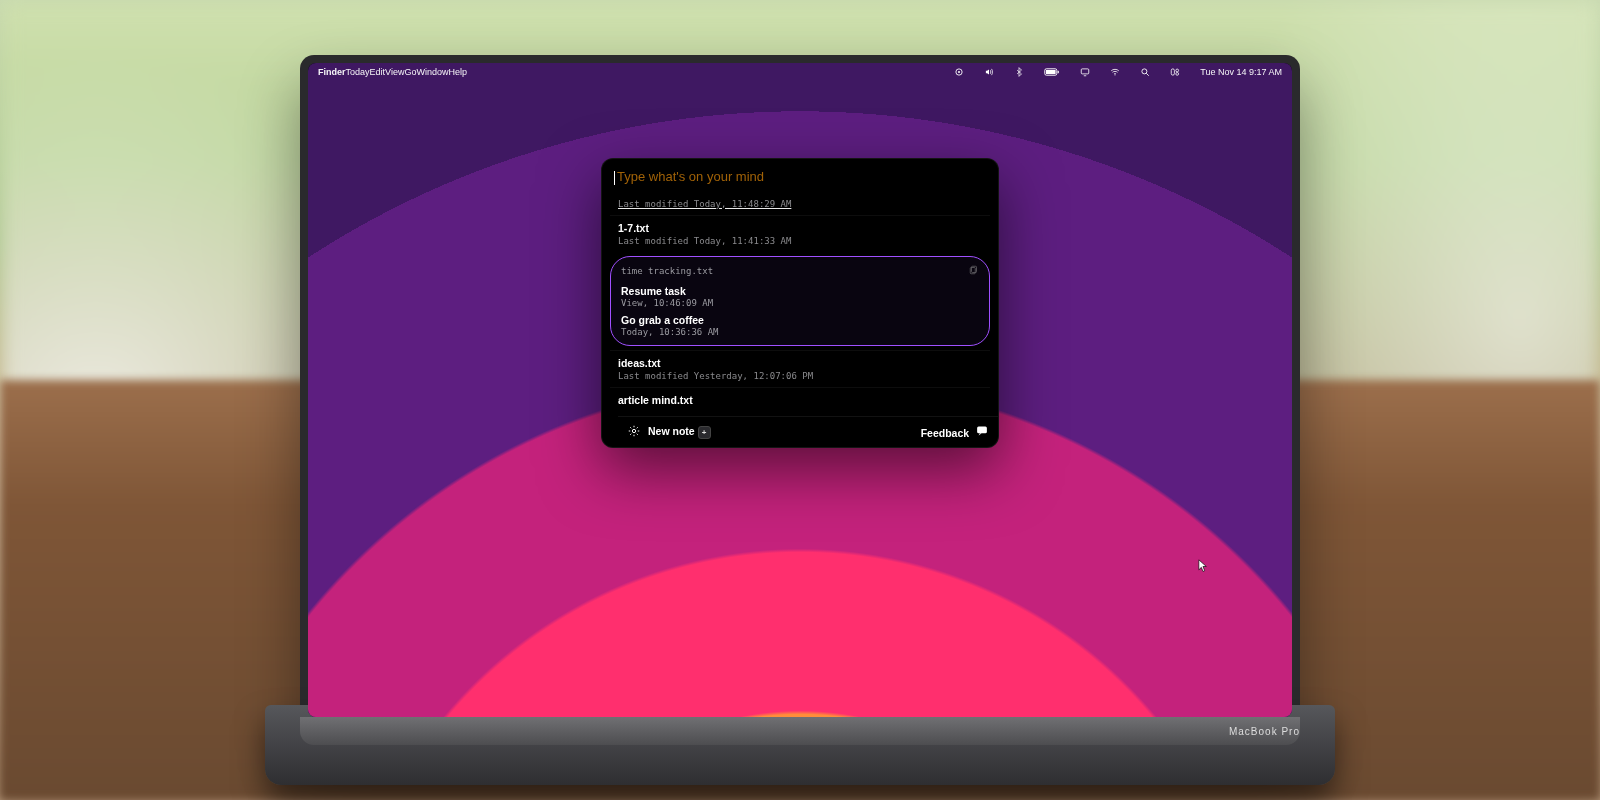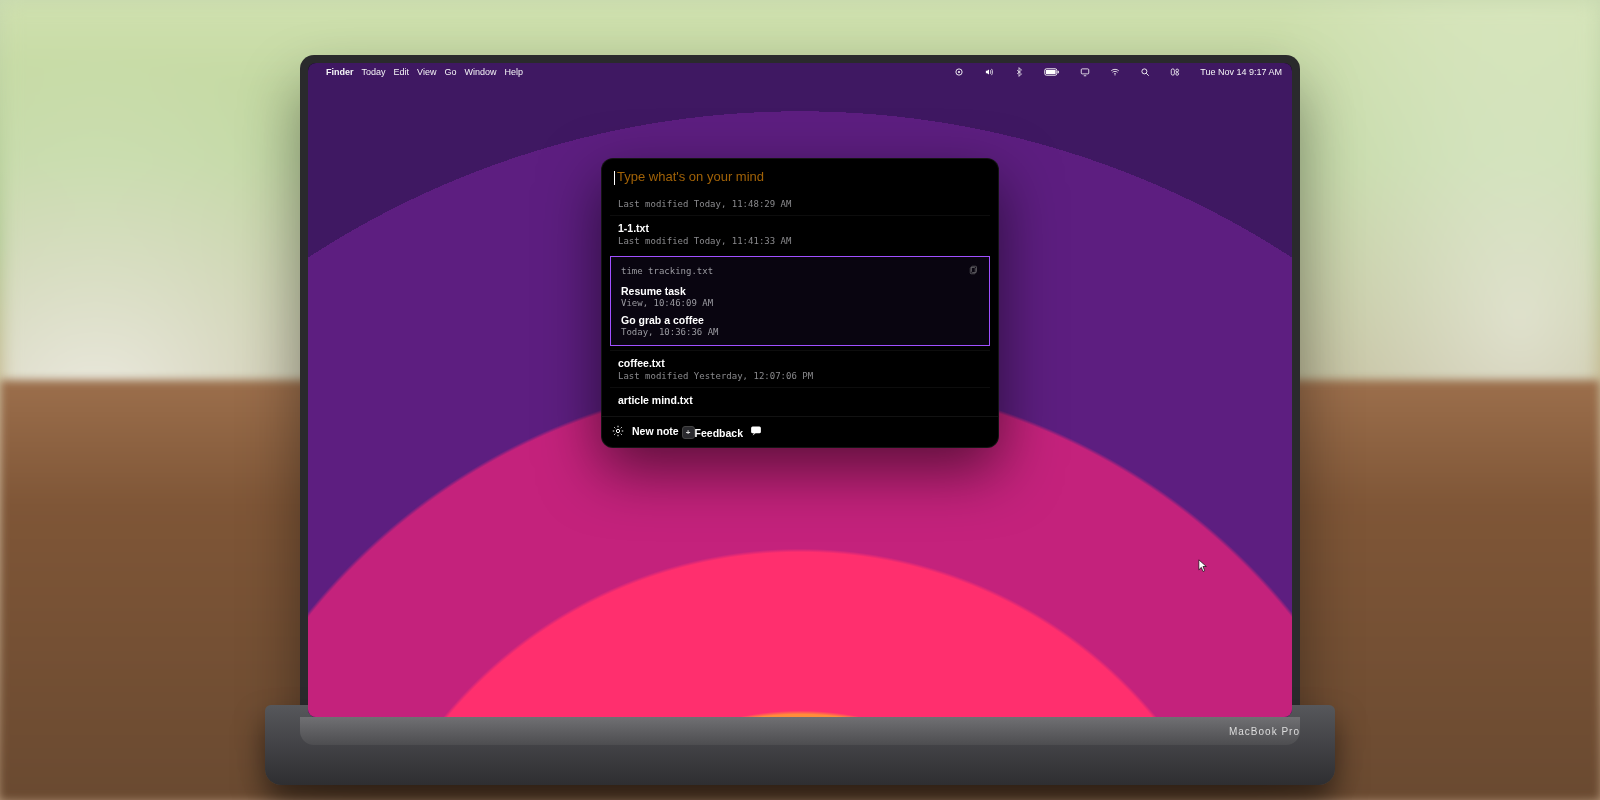--- a/index.html
+++ b/index.html
@@ -69,21 +69,21 @@
   }
 
   
   .menubar {
     position:absolute; top:0; left:0; right:0; height:18px;
     display:flex; align-items:center; justify-content:space-between;
     padding:0 10px;
     color:#f5f5f7; font-size:9px; font-weight:500;
     background: rgba(0,0,0,0.0);
   }
-  .menubar .left, .menubar .right { display:flex; gap:8px; align-items:center; }
+  .menubar .left, .menubar .right { display:flex; gap:0; align-items:center; }
   .menubar .left .app { font-weight:700; }
   .menubar .right { gap:20px; }
   .mb-icon { display:inline-flex; width:10px; height:10px; }
   .apple { font-size:11px; line-height:1; }
 
   
   .popover {
     position:absolute;
     top:95px; left:50%; transform:translateX(-50%);
     width:398px;
@@ -105,45 +105,45 @@
     vertical-align:middle; margin-right:2px;
     animation: blink 1s step-end infinite;
   }
   @keyframes blink { 50% {opacity:0;} }
   .pop-search .placeholder { color:#a16207; }
   .pop-list { padding:0 8px 0; }
   .pop-item {
     padding:6px 8px;
     border-top:1px solid rgba(255,255,255,0.05);
   }
-  .pop-item:first-child { border-top:none; }
+  .pop-item:first-child { border-top:none;text-decoration:underline; }
   .pop-item .title { font-weight:700; font-size:10.5px; color:#fff; }
   .pop-item .sub { color:#8a8a8d; font-family: ui-monospace, Menlo, monospace; font-size:9px; margin-top:2px; }
 
   .pop-item.selected {
     border:1.5px solid #a050ff;
-    border-radius:0;
+    border-radius:20px;
     background: rgba(120,60,200,0.08);
     padding:8px 10px;
     margin:4px 0;
     position:relative;
   }
   .pop-item.selected .file {
     color:#9a9aa0; font-family: ui-monospace, Menlo, monospace; font-size:9px; margin-bottom:8px; display:flex; justify-content:space-between; align-items:center;
   }
   .pop-item.selected .entry { margin-bottom:6px; }
   .pop-item.selected .entry:last-child { margin-bottom:0; }
   .pop-item.selected .entry .t { font-weight:700; color:#fff; font-size:10.5px; }
   .pop-item.selected .entry .d { color:#9a9aa0; font-family: ui-monospace, Menlo, monospace; font-size:9px; margin-top:1px; }
 
   .pop-footer {
-    display:flex; align-items:center; justify-content:flex-start;
+    display:flex; align-items:center; justify-content:space-between;
     padding:8px 10px;
     border-top:1px solid rgba(255,255,255,0.07);
-    font-size:10.5px; color:#fff; font-weight:600;
+    font-size:10.5px; color:#fff; font-weight:600;margin-left:16px;
   }
   .pop-footer .left, .pop-footer .right { display:flex; align-items:center; gap:8px; }
   .kbd {
     display:inline-flex; align-items:center; justify-content:center;
     min-width:13px; height:13px; padding:0 3px;
     background:#2a2a2e; border:1px solid #444; border-radius:3px;
     font-size:8px; color:#ddd;
   }
   .gear { width:12px; height:12px; }
   .dup-icon { width:10px; height:10px; opacity:.6; }
@@ -234,21 +234,21 @@
       <div class="popover">
         <div class="pop-search">
           <span class="cursor"></span><span class="placeholder">Type what's on your mind</span>
         </div>
 
         <div class="pop-list">
           <div class="pop-item">
             <div class="sub">Last modified Today, 11:48:29 AM</div>
           </div>
           <div class="pop-item">
-            <div class="title">1-1.txt</div>
+            <div class="title">1-7.txt</div>
             <div class="sub">Last modified Today, 11:41:33 AM</div>
           </div>
 
           <div class="pop-item selected">
             <div class="file">
               <span>time tracking.txt</span>
               <span><svg class="dup-icon" viewBox="0 0 16 16">
                     <rect x="4" y="2" width="8" height="10" rx="1.5" fill="none" stroke="#aaa" stroke-width="1.2"></rect>
                     <rect x="2" y="4" width="8" height="10" rx="1.5" fill="none" stroke="#aaa" stroke-width="1.2"></rect>
                   </svg></span>
@@ -257,21 +257,21 @@
               <div class="t">Resume task</div>
               <div class="d">View, 10:46:09 AM</div>
             </div>
             <div class="entry">
               <div class="t">Go grab a coffee</div>
               <div class="d">Today, 10:36:36 AM</div>
             </div>
           </div>
 
           <div class="pop-item">
-            <div class="title">coffee.txt</div>
+            <div class="title">ideas.txt</div>
             <div class="sub">Last modified Yesterday, 12:07:06 PM</div>
           </div>
           <div class="pop-item" style="padding-bottom:10px">
             <div class="title">article mind.txt</div>
           </div>
         </div>
 
         <div class="pop-footer">
           <div class="left">
             <span><svg class="gear" viewBox="0 0 16 16">

